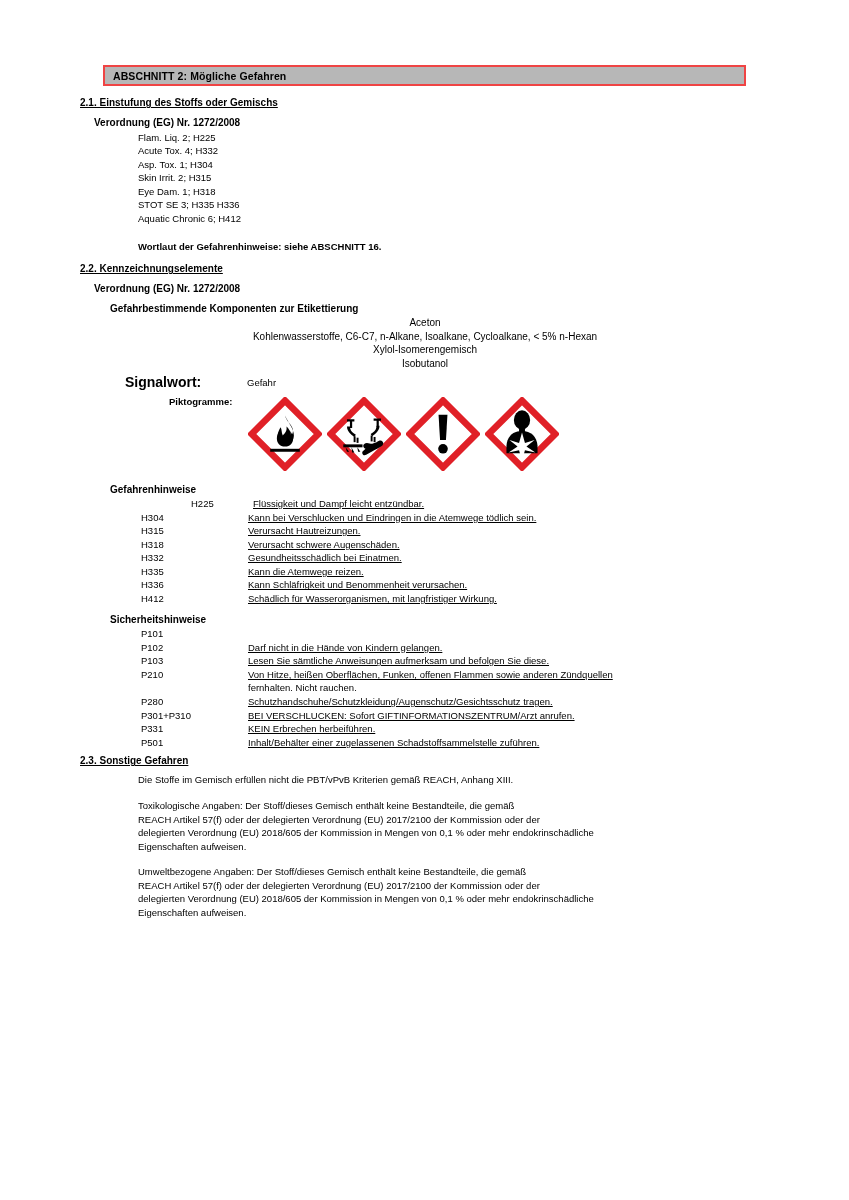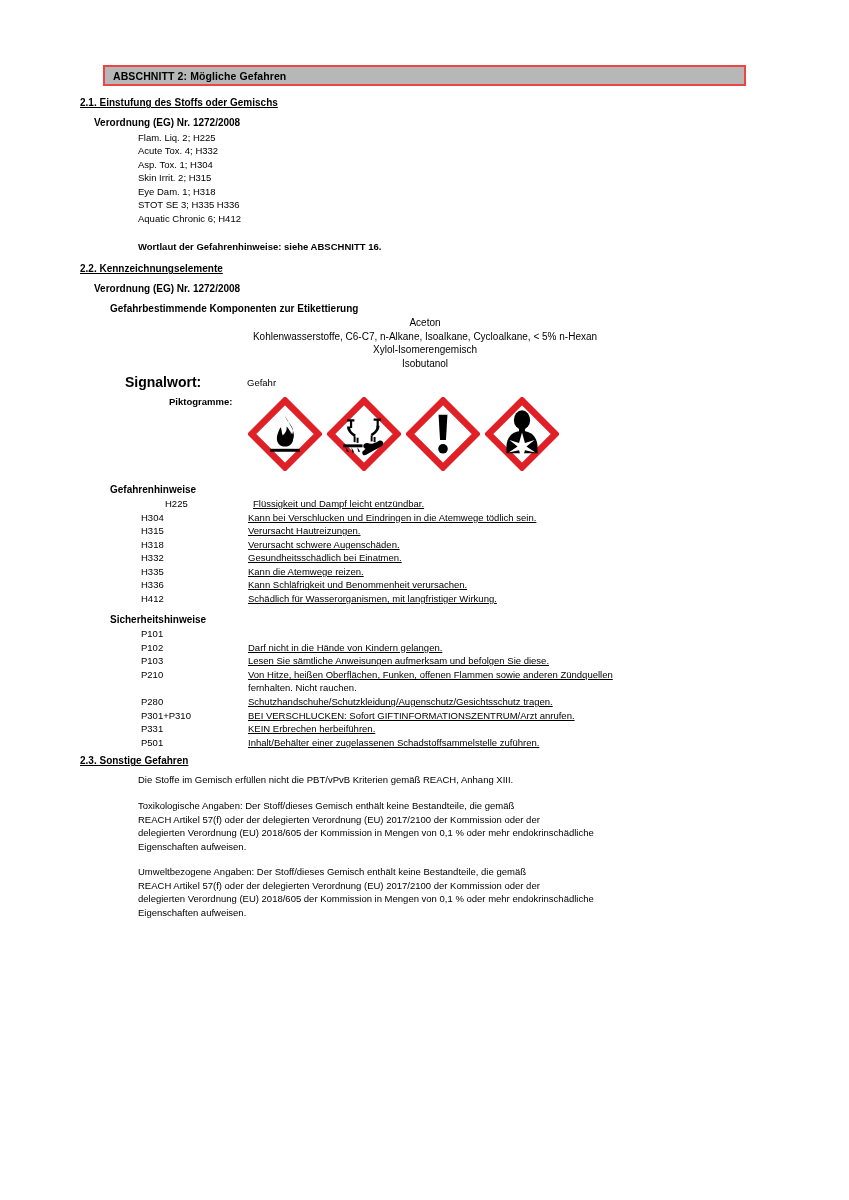--- a/index.html
+++ b/index.html
@@ -168,21 +168,21 @@
     min-height: 13.6px;
   }
   .phrase-code {
     position: absolute;
     left: 141px;
     top: 0;
     font-size: 9.5px;
     white-space: nowrap;
   }
   .phrase-code.shift {
-    left: 137px;
+    left: 163px;
     padding-left: 28px;
   }
   .phrase-text {
     margin-left: 248px;
     font-size: 9.5px;
     white-space: nowrap;
     text-decoration: underline;
   }
   .phrase-text.shift {
     margin-left: 253px;

